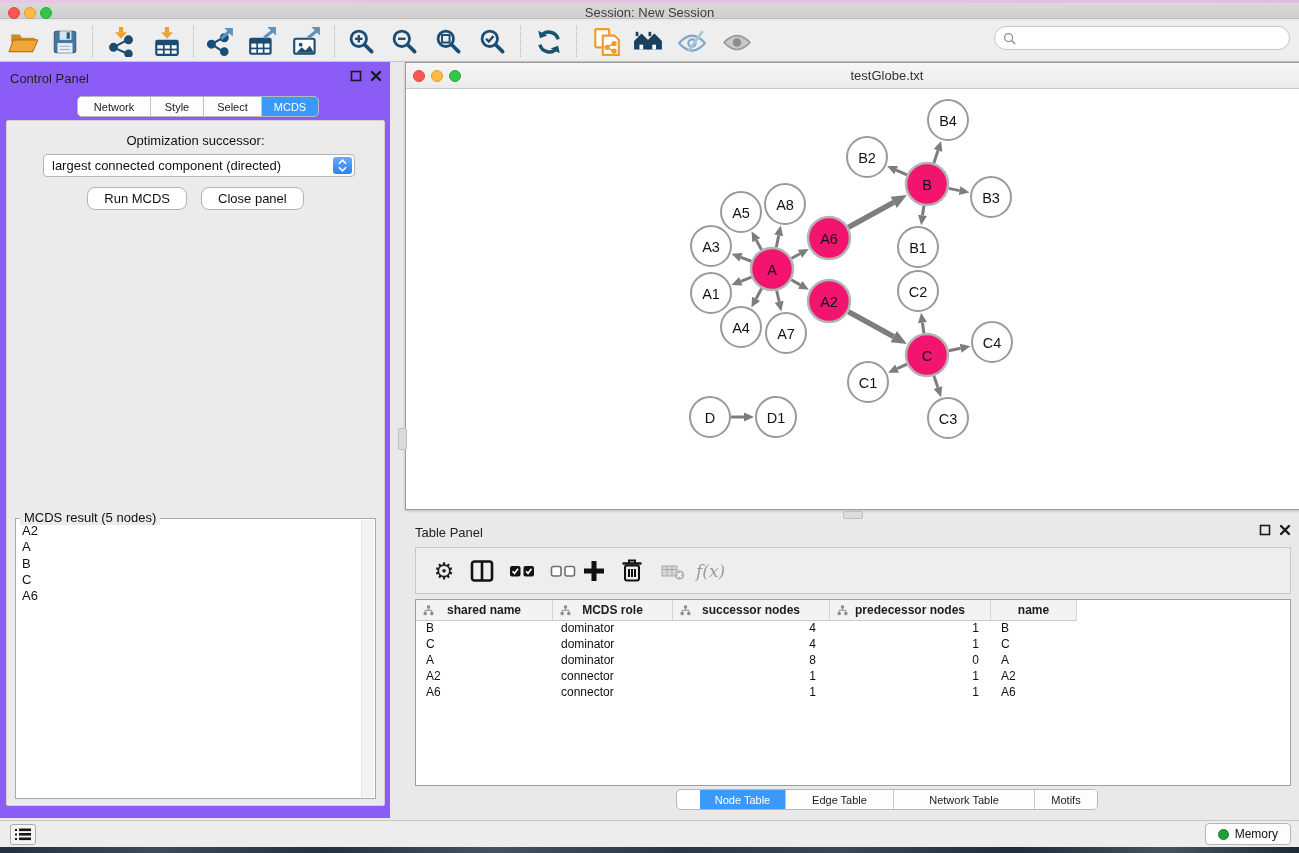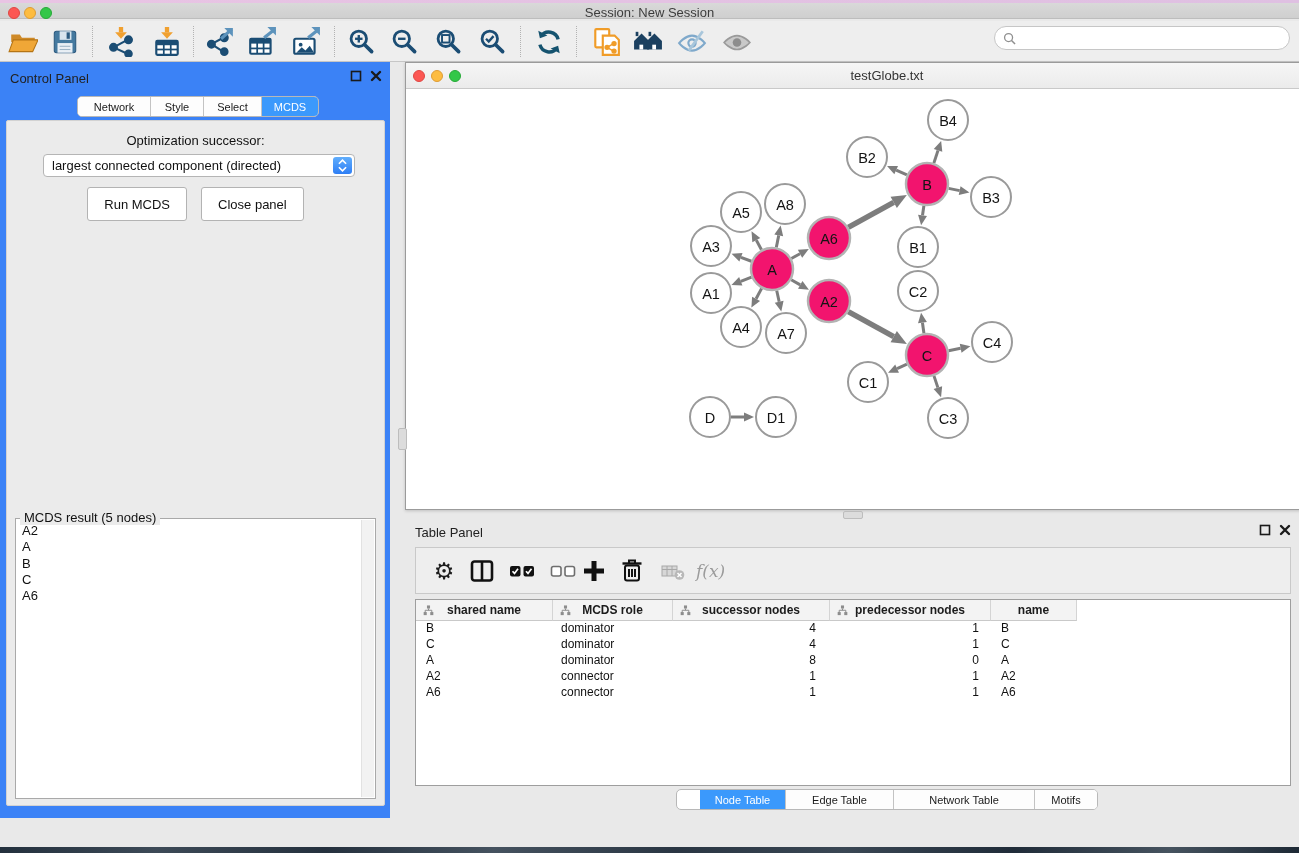--- a/index.html
+++ b/index.html
@@ -17,34 +17,34 @@
   .tl.green { background:#33c748; border:1px solid #27aa38; }
 
   
   .toolbar { position:absolute; left:0; top:21px; width:100%; height:41px; background:#eeeeee; border-bottom:1px solid #c6c6c6; }
   .tbicon { position:absolute; top:6px; width:30px; height:30px; cursor:default; }
   .tbsep { position:absolute; top:5px; height:31px; border-left:1px dotted #b2b2b2; }
   .searchbox { position:absolute; right:9px; top:5px; width:296px; height:24px; background:#fff; border:1px solid #c6c6c6; border-radius:12px; display:flex; align-items:center; padding-left:8px; }
   .searchbox input { border:none; outline:none; background:transparent; font-size:13px; flex:1; margin-left:5px; font-family:inherit; }
 
   
-  .control-panel { position:absolute; left:0; top:62px; width:390px; height:756px; background:#3b82f6; }
+  .control-panel { position:absolute; left:0; top:62px; width:390px; height:756px; background:#8b5cf6; }
   .panel-title { position:absolute; left:10px; top:9px; font-size:13px; color:#222; }
   .win-btns { position:absolute; right:8px; top:8px; display:flex; gap:8px; align-items:center; }
   .seg-tabs { position:absolute; display:flex; border:1px solid #b8b8b8; border-radius:5px; overflow:hidden; background:#fff; height:21px; }
   .seg-tab { font-size:11px; color:#1a1a1a; display:flex; align-items:center; justify-content:center; border-right:1px solid #c3c3c3; background:#fdfdfd; cursor:default; }
   .seg-tab:last-child { border-right:none; }
   .seg-tab.selected { background:#3b99fc; color:#fff; }
   .cp-tabs { left:77px; top:34px; }
   .cp-body { position:absolute; left:6px; top:58px; width:379px; height:686px; background:#ebebeb; border:1px solid #d2d2d2; border-radius:2px; }
   .opt-label { position:absolute; left:0; right:0; top:12px; text-align:center; font-size:13px; color:#111; }
   .criterion { position:absolute; left:36px; top:33px; width:312px; height:23px; background:#fff; border:1px solid #b5b5b5; border-radius:4px; font-size:13px; color:#111; display:flex; align-items:center; padding-left:8px; }
   .criterion .stepper { position:absolute; right:2px; top:2px; width:19px; height:17px; border-radius:3px; background:linear-gradient(#61aefc,#2e7ef5); display:flex; flex-direction:column; align-items:center; justify-content:center; gap:1px; }
   .cp-buttons { position:absolute; left:0; right:0; top:66px; display:flex; justify-content:center; gap:14px; }
-  .btn { background:#fff; border:1px solid #b3b3b3; border-radius:3px; font-size:13px; color:#111; padding:3px 16px; height:34px; cursor:default; }
+  .btn { background:#fff; border:1px solid #b3b3b3; border-radius:8px; font-size:13px; color:#111; padding:3px 16px; height:23px; cursor:default; }
   .fieldset { position:absolute; left:8px; top:397px; width:361px; height:281px; border:1px solid #a9a9a9; background:#fff; }
   .fieldset .legend { position:absolute; top:-9px; left:4px; background:#ebebeb; padding:0 4px; font-size:13px; color:#111; }
   .result-list { position:absolute; left:1px; top:4px; bottom:1px; right:14px; overflow:hidden; }
   .result-item { font-size:13px; color:#111; padding-left:5px; line-height:16.3px; }
   .v-scroll { position:absolute; right:1px; top:1px; bottom:1px; width:13px; background:#f2f2f2; border-left:1px solid #e2e2e2; }
 
   
   .net-window { position:absolute; left:405px; top:62px; width:964px; height:448px; background:#fff; border:1px solid #9b9b9b; box-shadow:0 1px 3px rgba(0,0,0,.18); }
   .net-titlebar { position:absolute; left:0; top:0; right:0; height:26px; background:linear-gradient(#f6f6f6,#ebebeb); border-bottom:1px solid #c9c9c9; }
   .net-titlebar .title { position:absolute; left:0; right:0; top:5px; text-align:center; font-size:13px; color:#333; }
@@ -595,14 +595,32 @@
         </div>
     </div>
     <div class="seg-tabs tp-tabs">
         <div class="seg-tab selected" style="width: 86px; margin-left: 23px;">Node Table</div>
         <div class="seg-tab" style="width: 108px;">Edge Table</div>
         <div class="seg-tab" style="width: 141px;">Network Table</div>
         <div class="seg-tab" style="width: 62px;">Motifs</div>
       </div>
   </div>
 
+  <div class="statusbar">
+    <div class="list-btn">
+      <svg width="16" height="13" viewBox="0 0 16 13">
+          <g fill="#161616">
+            <rect x="0" y="1" width="2" height="2"></rect>
+            <rect x="4" y="0.5" width="12" height="2.6"></rect>
+            <rect x="0" y="5.5" width="2" height="2"></rect>
+            <rect x="4" y="5" width="12" height="2.6"></rect>
+            <rect x="0" y="10" width="2" height="2"></rect>
+            <rect x="4" y="9.5" width="12" height="2.6"></rect>
+          </g>
+        </svg>
+    </div>
+    <div class="memory-btn">
+      <span class="memory-dot"></span>
+      <span>Memory</span>
+    </div>
+  </div>
   <div class="desktop-strip"></div>
 </div>
 
 </body></html>

